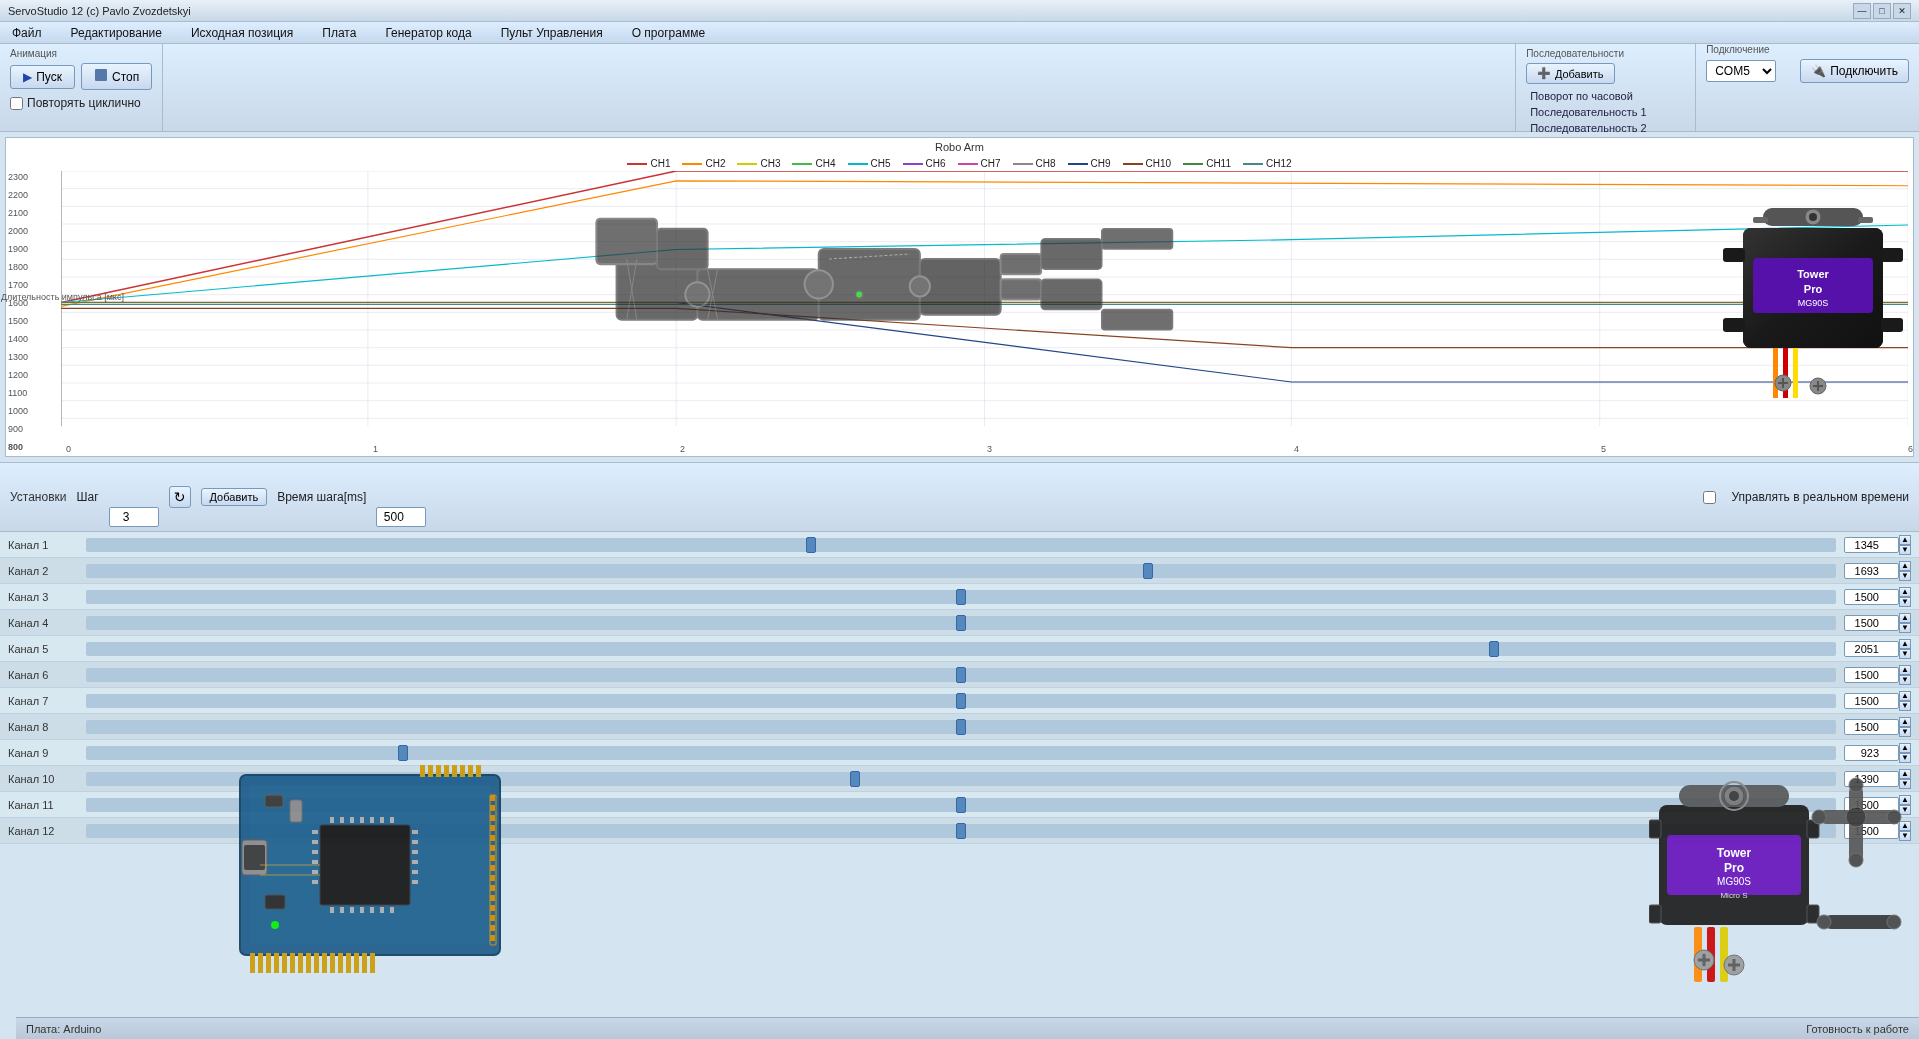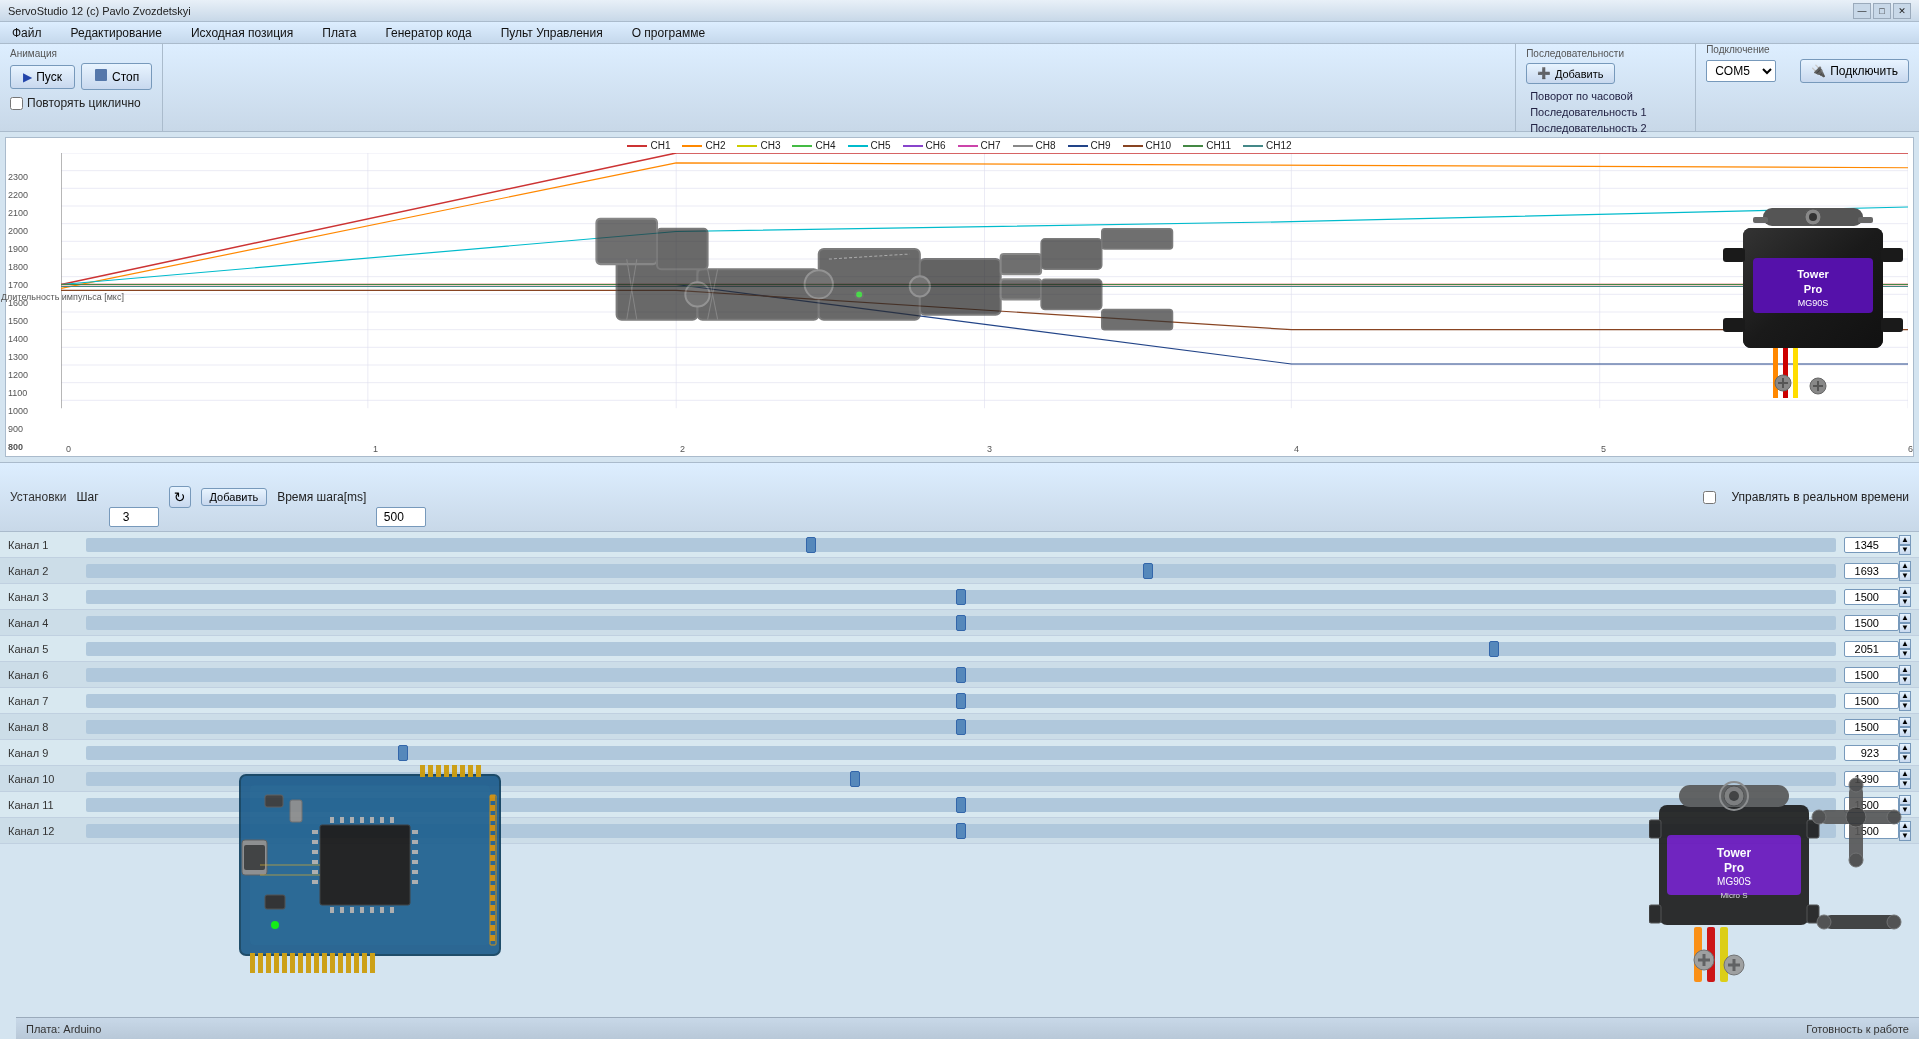--- a/index.html
+++ b/index.html
@@ -404,20 +404,21 @@
       </button>
     </div>
   </div>
 </div>
 
 <div id="main-area" style="display:flex; height:calc(1039px - 22px - 22px - 88px - 22px); position:relative;">
 
   <div id="left-section" style="flex:1; display:flex; flex-direction:column; overflow:hidden; position:relative;">
 
     <div id="chart-container" style="position:relative; height:320px; background:white; border:1px solid #aabbcc; margin:5px; flex-shrink:0;">
+      <div class="chart-title">Robo Arm</div>
       
       
       <div class="chart-legend">
         <div class="legend-item">
             <div class="legend-line" style="background:#cc3333;"></div>
             <span>CH1</span>
           </div>
         <div class="legend-item">
             <div class="legend-line" style="background:#ff8800;"></div>
             <span>CH2</span>

